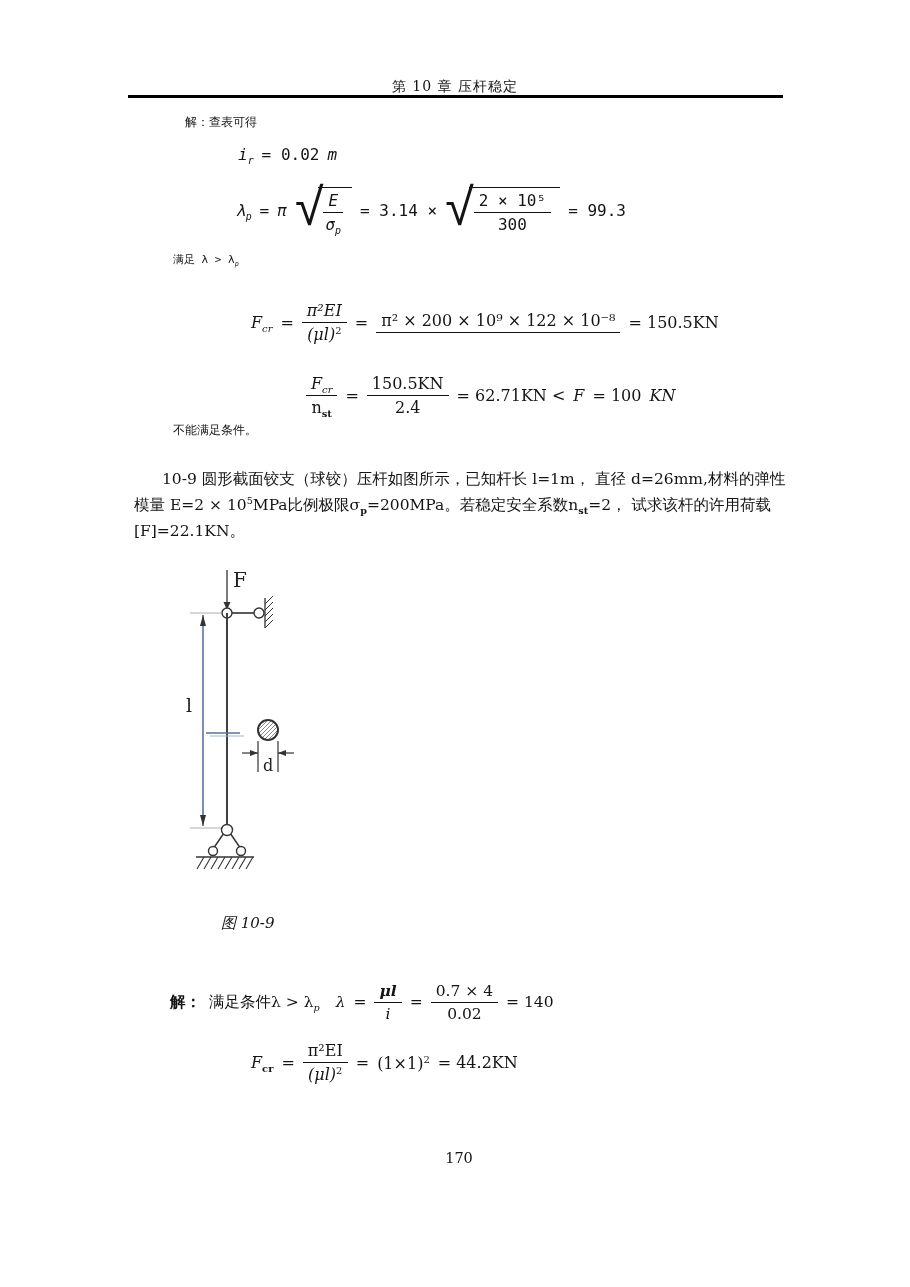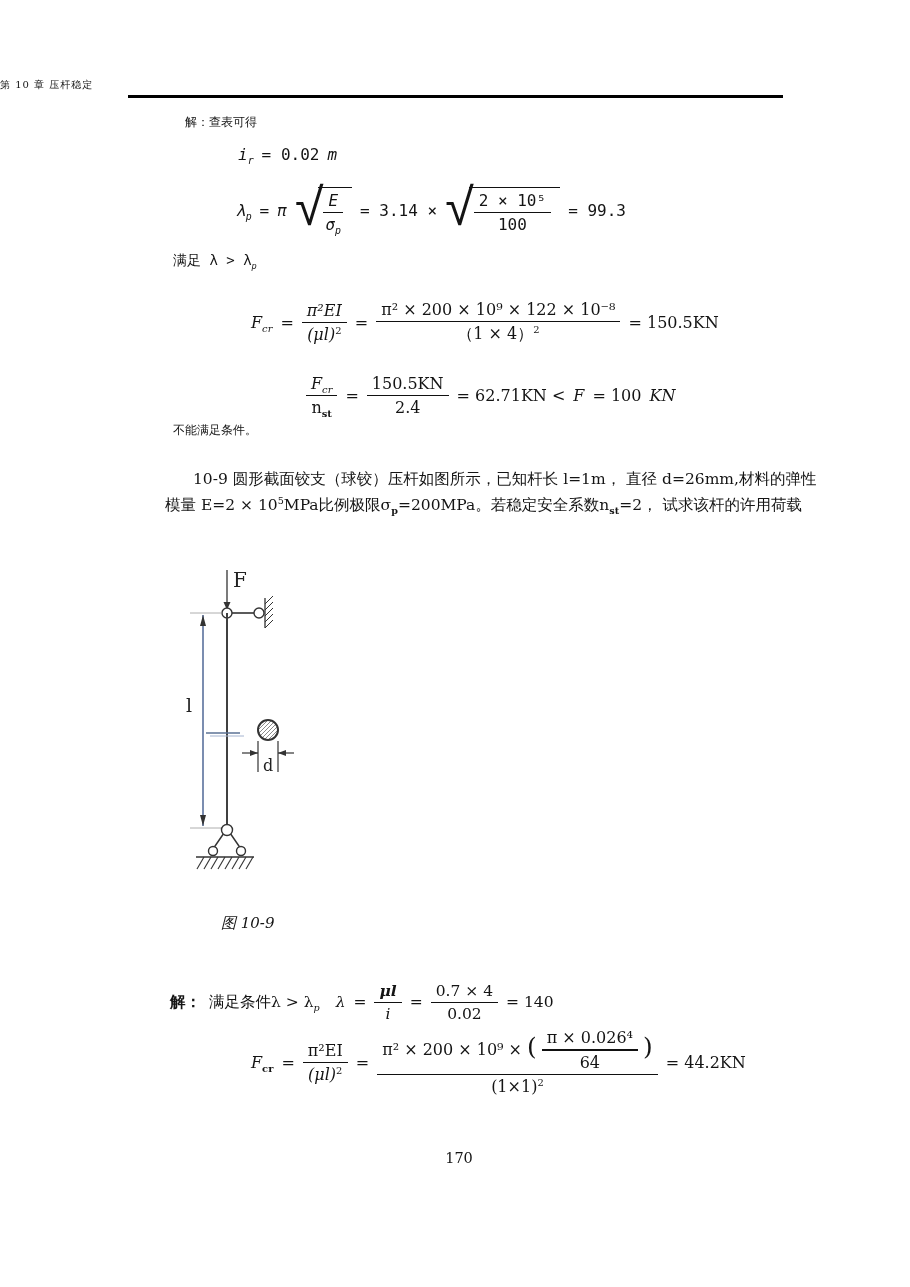--- a/index.html
+++ b/index.html
@@ -3,21 +3,21 @@
 <meta charset="utf-8">
 <style>
   html,body{margin:0;padding:0;}
   body{
     width:910px;height:1287px;position:relative;background:#ffffff;
     font-family:"DejaVu Serif","DejaVu Sans",serif;color:#141414;
     overflow:hidden;
   }
   .abs{position:absolute;}
   
-  .header-title{top:78px;left:0;width:100%;text-align:left;font-size:10px;letter-spacing:1px;}
+  .header-title{top:78px;left:0;width:100%;text-align:center;font-size:14px;letter-spacing:1px;}
   .header-rule{top:95px;left:128px;width:655px;height:3px;background:#000;}
   
   .eqrow{position:absolute;display:flex;align-items:center;font-size:16px;white-space:nowrap;}
   .eqrow>*+*{margin-left:8px;}
   .mono{font-family:"DejaVu Sans Mono",monospace;}
   .it{font-style:italic;}
   .bold{font-weight:bold;text-align:center;}
   sub{font-size:0.62em;line-height:0;}
   sup{font-size:0.62em;line-height:0;}
   .frac{display:inline-block;text-align:center;vertical-align:middle;}
@@ -25,21 +25,21 @@
   .frac .den{display:block;padding-top:2px;}
   .frac.thick .num{border-bottom-width:2px;}
   .numrow{display:flex;align-items:center;justify-content:center;}
   .numrow>*+*{margin-left:5px;}
   .rt{display:inline-flex;align-items:center;}
   .rsign{font-size:52px;font-family:"DejaVu Sans",sans-serif;font-weight:200;line-height:1;margin-right:-5px;transform:translateY(-3px);}
   .rbody{border-top:1.6px solid #111;padding:3px 9px 0 5px;}
   .bigp{font-size:1.55em;font-weight:300;}
   
   .plainline{position:absolute;font-size:12px;}
-  .para{position:absolute;left:134px;top:466px;width:655px;font-size:15.5px;line-height:26px;margin-left:31px;}
+  .para{position:absolute;left:134px;top:466px;width:655px;font-size:15.5px;line-height:26px;}
   .para .l1{padding-left:28px;}
   .caption{position:absolute;left:221px;top:914px;font-size:15px;font-style:italic;}
   .pagenum{position:absolute;top:1150px;left:4px;width:100%;text-align:center;font-size:14.5px;}
 </style>
 </head>
 <body>
 
 <div class="abs header-title">第 10 章 压杆稳定</div>
 <div class="abs header-rule"></div>
 
@@ -63,42 +63,41 @@
         <span class="den"><span class="it">σ</span><sub class="it">p</sub></span>
       </span>
     </span>
   </span>
   <span>=  3.14 ×</span>
   <span class="rt">
     <span class="rsign">√</span>
     <span class="rbody">
       <span class="frac">
         <span class="num">2 × 10⁵</span>
-        <span class="den">100</span>
+        <span class="den">300</span>
       </span>
     </span>
   </span>
   <span>=  99.3</span>
 </div>
 
-<div class="plainline mono" style="left:173px;top:252px;font-size:14px;">
+<div class="plainline mono" style="left:173px;top:252px;font-size:11px;">
   <span>满足 λ &gt; λ</span><sub class="it">p</sub>
 </div>
 
 <div class="eqrow" style="left:251px;top:291px;height:62px;">
   <span><span class="it">F</span><sub class="it">cr</sub></span>
   <span>=</span>
   <span class="frac">
     <span class="num it">π²EI</span>
     <span class="den"><span class="it">(μl)</span><sup>2</sup></span>
   </span>
   <span>=</span>
   <span class="frac">
     <span class="num">π² × 200 × 10⁹ × 122 × 10⁻⁸</span>
-    <span class="den"><span>（1 × 4）</span><sup>2</sup></span>
   </span>
   <span>= 150.5KN</span>
 </div>
 
 <div class="eqrow" style="left:306px;top:370px;height:50px;">
   <span class="frac">
     <span class="num"><span class="it">F</span><sub class="it">cr</sub></span>
     <span class="den"><span>n</span><sub class="bold">st</sub></span>
   </span>
   <span>=</span>
@@ -112,20 +111,21 @@
   <span class="it">KN</span>
 </div>
 
 <div class="plainline" style="left:173px;top:422px;">不能满足条件。</div>
 
 <div class="para">
   <div class="l1"><span>10-9 圆形截面铰支（球铰）压杆如图所示，已知杆长 l=1m， 直径 d=26mm,材料的弹性</span></div>
   <div>
     <span>模量 E=2 × 10</span><sup>5</sup><span>MPa比例极限σ</span><sub class="bold">p</sub><span>=200MPa。若稳定安全系数n</span><sub class="bold">st</sub><span>=2， 试求该杆的许用荷载</span>
   </div>
+  <div><span>[F]=22.1KN。</span></div>
 </div>
 
 <svg class="abs" style="left:180px;top:560px;" width="170" height="320" viewBox="0 0 170 320">
   <defs>
     <pattern id="hatch" patternUnits="userSpaceOnUse" width="4" height="4">
       <path d="M0,4 L4,0" stroke="#8a8a8a" stroke-width="1"></path>
     </pattern>
   </defs>
 
   <g>
@@ -212,21 +212,18 @@
 
 <div class="eqrow" style="left:251px;top:1030px;height:64px;">
   <span><span class="it">F</span><sub class="bold">cr</sub></span>
   <span>=</span>
   <span class="frac">
     <span class="num">π²EI</span>
     <span class="den"><span class="it">(μl)</span><sup>2</sup></span>
   </span>
   <span>=</span>
   <span class="frac">
-    <span class="num numrow">
-      <span>π² × 200 × 10⁹ ×</span><span class="bigp">(</span><span class="frac thick"><span class="num">π × 0.026⁴</span><span class="den">64</span></span><span class="bigp">)</span>
-    </span>
     <span class="den"><span>(1×1)</span><sup>2</sup></span>
   </span>
   <span>= 44.2KN</span>
 </div>
 
 <div class="pagenum">170</div>
 
 </body></html>

